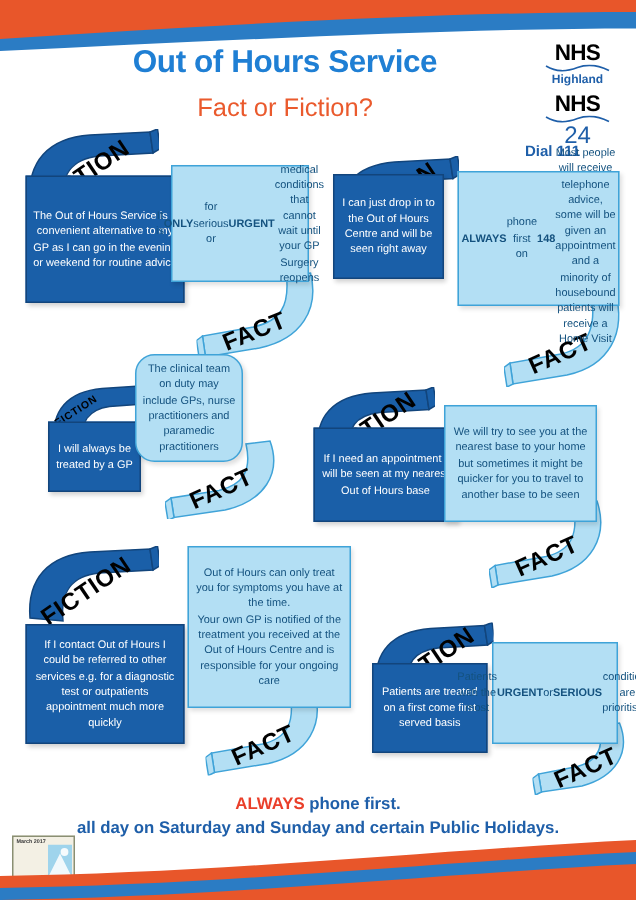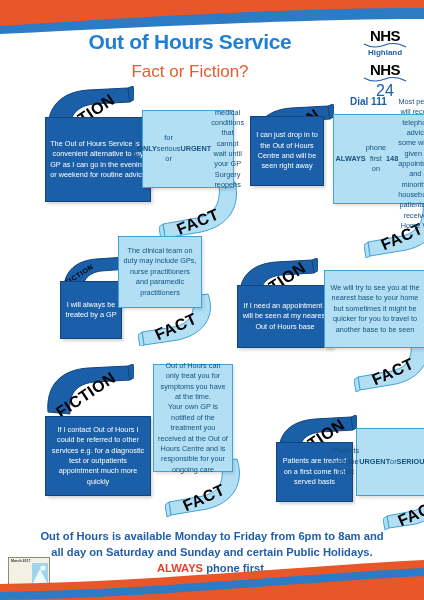--- a/index.html
+++ b/index.html
@@ -6,21 +6,20 @@
   html, body {
     width: 424px; height: 600px;
     background: #ffffff;
     font-family: "Liberation Sans", sans-serif;
     overflow: hidden;
   }
   #poster {
     position: relative;
     width: 424px; height: 600px;
     background: #ffffff;
-    padding-left: 28px;
   }
 
   
   .wave { position: absolute; left: 0; width: 424px; }
   #wave-top    { top: 0;   height: 34px; }
   #wave-bottom { bottom: 0; height: 40px; }
 
   
   #header-title {
     position: absolute; top: 30px; left: 40px; width: 300px;
@@ -182,28 +181,28 @@
     <div class="ribbon-label" style="left:352px; top:228px; transform:rotate(-24deg);">FACT</div>
     <div class="fact-box" style="left:305px; top:114px; width:108px; height:90px;"><b>ALWAYS</b> phone first on <b>148</b><br>Most people will receive telephone advice, some will be given an appointment and a minority of housebound patients will receive a Home Visit</div>
   </div>
 
   <div class="unit">
     <svg class="ribbon ribbon-fiction" style="left:30px; top:255px;" width="74" height="44" viewBox="0 0 74 44">
       <path d="M6,40 C4,19 15,6 38,4 L68,2 L70,14 L43,16 C29,18 23,26 25,42 Z" fill="#1a5fa8" stroke="#12457c" stroke-width="1"></path>
       <path d="M68,2 L70,14 L75,11 L73,0 Z" fill="#1a5fa8" stroke="#12457c" stroke-width="1"></path>
     </svg>
     <div class="ribbon-label" style="left:35px; top:271px; transform:rotate(-33deg); font-size:7px;">FICTION</div>
-    <div class="fiction-box" style="left:32px; top:281px; width:62px; height:58px;">I will always be treated by a GP</div>
+    <div class="fiction-box" style="left:32px; top:281px; width:62px; height:47px;">I will always be treated by a GP</div>
 
     <svg class="ribbon ribbon-fact" style="left:110px; top:290px;" width="82" height="56" viewBox="0 0 82 56">
       <path d="M70,4 C78,26 66,44 40,50 L6,55 L4,42 L36,37 C52,33 58,24 54,6 Z" fill="#b3dff4" stroke="#3fa3d8" stroke-width="1"></path>
       <path d="M6,55 L4,42 L0,45 L2,57 Z" fill="#b3dff4" stroke="#3fa3d8" stroke-width="1"></path>
     </svg>
     <div class="ribbon-label" style="left:126px; top:318px; transform:rotate(-24deg);">FACT</div>
-    <div class="fact-box" style="left:90px; top:236px; width:84px; height:72px;">The clinical team on duty may include GPs, nurse practitioners and paramedic practitioners</div>
+    <div class="fact-box" style="left:90px; top:236px; width:72px; height:72px;border-radius:13px;">The clinical team on duty may include GPs, nurse practitioners and paramedic practitioners</div>
   </div>
 
   <div class="unit">
     <svg class="ribbon ribbon-fiction" style="left:206px; top:258px;" width="84" height="46" viewBox="0 0 84 46">
       <path d="M6,42 C4,20 16,6 42,4 L78,2 L80,15 L47,17 C31,19 25,27 27,44 Z" fill="#1a5fa8" stroke="#12457c" stroke-width="1"></path>
       <path d="M78,2 L80,15 L85,12 L83,0 Z" fill="#1a5fa8" stroke="#12457c" stroke-width="1"></path>
     </svg>
     <div class="ribbon-label" style="left:214px; top:276px; transform:rotate(-34deg);">FICTION</div>
     <div class="fiction-box" style="left:209px; top:285px; width:96px; height:63px;">If I need an appointment I will be seen at my nearest Out of Hours base</div>
 
@@ -221,45 +220,44 @@
       <path d="M86,2 L88,16 L93,13 L91,0 Z" fill="#1a5fa8" stroke="#12457c" stroke-width="1"></path>
     </svg>
     <div class="ribbon-label" style="left:24px; top:386px; transform:rotate(-34deg);">FICTION</div>
     <div class="fiction-box" style="left:17px; top:416px; width:106px; height:80px;">If I contact Out of Hours I could be referred to other services e.g. for a diagnostic test or outpatients appointment much more quickly</div>
 
     <svg class="ribbon ribbon-fact" style="left:137px; top:455px;" width="86" height="62" viewBox="0 0 86 62">
       <path d="M72,4 C80,28 68,48 42,54 L6,60 L4,47 L38,41 C55,37 60,26 56,6 Z" fill="#b3dff4" stroke="#3fa3d8" stroke-width="1"></path>
       <path d="M6,60 L4,47 L0,50 L2,62 Z" fill="#b3dff4" stroke="#3fa3d8" stroke-width="1"></path>
     </svg>
     <div class="ribbon-label" style="left:154px; top:489px; transform:rotate(-24deg);">FACT</div>
-    <div class="fact-box" style="left:125px; top:364px; width:80px; height:108px;">Out of Hours can only treat you for symptoms you have at the time.<br>Your own GP is notified of the treatment you received at the Out of Hours Centre and is responsible for your ongoing care</div>
+    <div class="fact-box" style="left:125px; top:364px; width:109px; height:108px;">Out of Hours can only treat you for symptoms you have at the time.<br>Your own GP is notified of the treatment you received at the Out of Hours Centre and is responsible for your ongoing care</div>
   </div>
 
   <div class="unit">
     <svg class="ribbon ribbon-fiction" style="left:245px; top:415px;" width="84" height="46" viewBox="0 0 84 46">
       <path d="M6,42 C4,20 16,6 42,4 L78,2 L80,15 L47,17 C31,19 25,27 27,44 Z" fill="#1a5fa8" stroke="#12457c" stroke-width="1"></path>
       <path d="M78,2 L80,15 L85,12 L83,0 Z" fill="#1a5fa8" stroke="#12457c" stroke-width="1"></path>
     </svg>
     <div class="ribbon-label" style="left:253px; top:433px; transform:rotate(-34deg);">FICTION</div>
     <div class="fiction-box" style="left:248px; top:442px; width:77px; height:60px;">Patients are treated on a first come first served basis</div>
 
     <svg class="ribbon ribbon-fact" style="left:355px; top:478px;" width="70" height="52" viewBox="0 0 70 52">
       <path d="M58,4 C66,24 55,40 33,46 L6,50 L4,38 L30,33 C44,29 48,20 44,6 Z" fill="#b3dff4" stroke="#3fa3d8" stroke-width="1"></path>
       <path d="M6,50 L4,38 L0,41 L2,52 Z" fill="#b3dff4" stroke="#3fa3d8" stroke-width="1"></path>
     </svg>
     <div class="ribbon-label" style="left:369px; top:504px; transform:rotate(-24deg);">FACT</div>
     <div class="fact-box" style="left:328px; top:428px; width:84px; height:68px;">Patients with the most <b>URGENT</b> or <b>SERIOUS</b> conditions are prioritised.</div>
   </div>
 
   <div id="footer">
-    <div>Out of Hours is available Monday to Friday from 6pm to 8am and</div>
-    <div>all day on Saturday and Sunday and certain Public Holidays.</div>
     <div>
       <span id="footer-always">ALWAYS</span><span> phone first.</span>
     </div>
+    <div>all day on Saturday and Sunday and certain Public Holidays.</div>
   </div>
 
   <div id="stamp">
     <div id="stamp-date">March 2017</div>
     <svg style="position:absolute;right:1px;top:5px;" width="16" height="22" viewBox="0 0 16 22">
       <rect x="0" y="0" width="16" height="22" fill="#9fd4ec"></rect>
       <path d="M0,22 L8,6 L16,22 Z" fill="#ffffff" opacity=".85"></path>
       <circle cx="11" cy="5" r="2.6" fill="#ffffff" opacity=".9"></circle>
     </svg>
     <div id="stamp-mi">mi</div>

